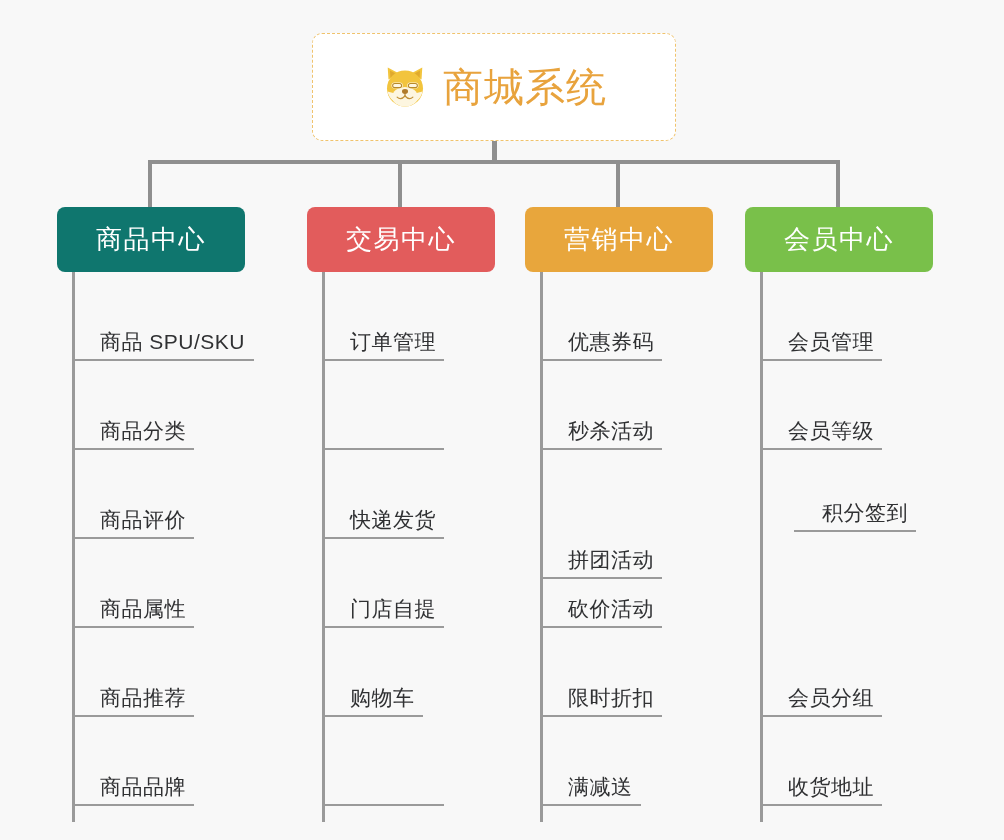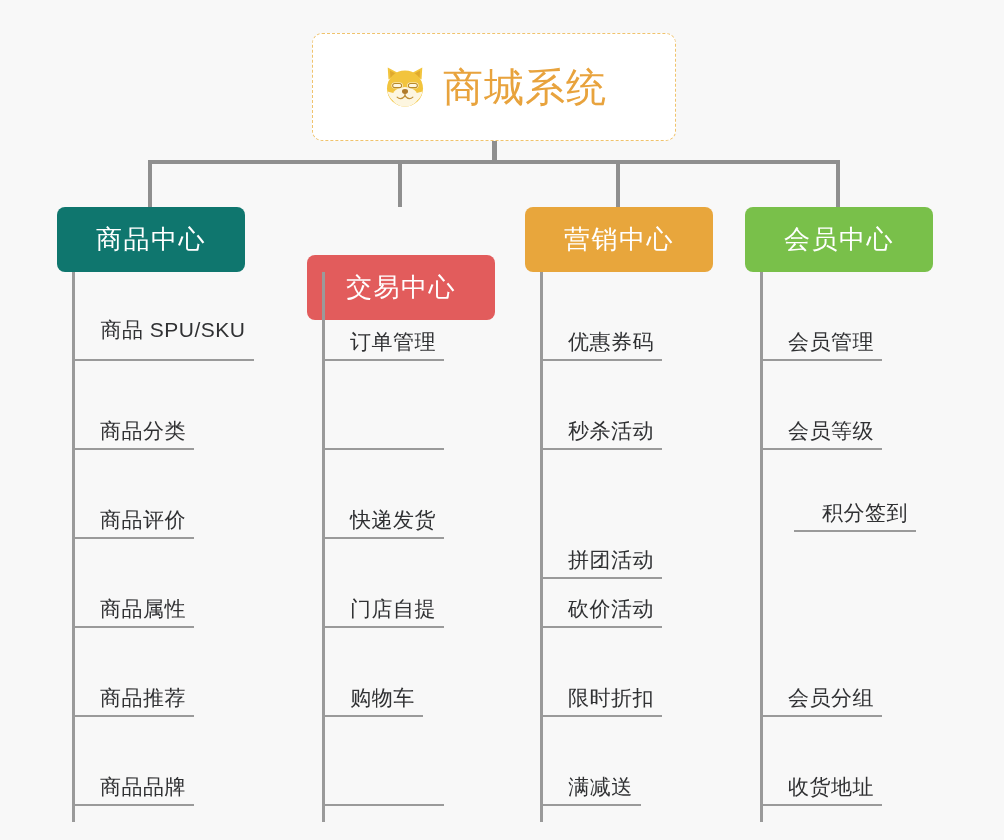--- a/index.html
+++ b/index.html
@@ -10,21 +10,20 @@
     width: 1004px;
     height: 840px;
     background: #f8f8f8;
     font-family: "Liberation Sans", "DejaVu Sans", sans-serif;
     overflow: hidden;
   }
   #stage {
     position: relative;
     width: 844px;
     height: 840px;
-    text-align: center;
   }
 
   
   .root-node {
     position: absolute;
     left: 312px;
     top: 33px;
     width: 364px;
     height: 108px;
     box-sizing: border-box;
@@ -146,33 +145,33 @@
   <div class="conn conn-v" style="left:492px; top:141px; width:5px; height:23px;"></div>
   <div class="conn conn-h" style="left:148px; top:160px; width:692px; height:4px;"></div>
   <div class="conn conn-v" style="left:148px; top:160px; height:47px;"></div>
   <div class="conn conn-v" style="left:398px; top:160px; height:47px;"></div>
   <div class="conn conn-v" style="left:616px; top:160px; height:47px;"></div>
   <div class="conn conn-v" style="left:836px; top:160px; height:47px;"></div>
 
   <div class="cat-header" style="left: 57px; background: #0f766e;">
     <span>商品中心</span>
   </div>
-  <div class="cat-header" style="left: 307px; background: rgb(226, 92, 92); margin-top: 48px;">
+  <div class="cat-header" style="left: 307px; background: rgb(226, 92, 92);">
     <span>交易中心</span>
   </div>
   <div class="cat-header" style="left: 525px; background: rgb(232, 166, 60);">
     <span>营销中心</span>
   </div>
   <div class="cat-header" style="left: 745px; background: rgb(121, 192, 74);">
     <span>会员中心</span>
   </div>
 
   <div class="leaf-col" style="left:58px;">
     <div class="leaf-spine"></div>
-    <div class="leaf-item" style="top:0px;gap:12px;">
+    <div class="leaf-item" style="top:0px;">
         <span class="leaf-text">商品 SPU/SKU</span>
         <div class="leaf-underline" style="width: 182px;"></div>
       </div>
     <div class="leaf-item" style="top:89px;">
         <span class="leaf-text">商品分类</span>
         <div class="leaf-underline" style="width: 122px;"></div>
       </div>
     <div class="leaf-item" style="top:178px;">
         <span class="leaf-text">商品评价</span>
         <div class="leaf-underline" style="width: 122px;"></div>

